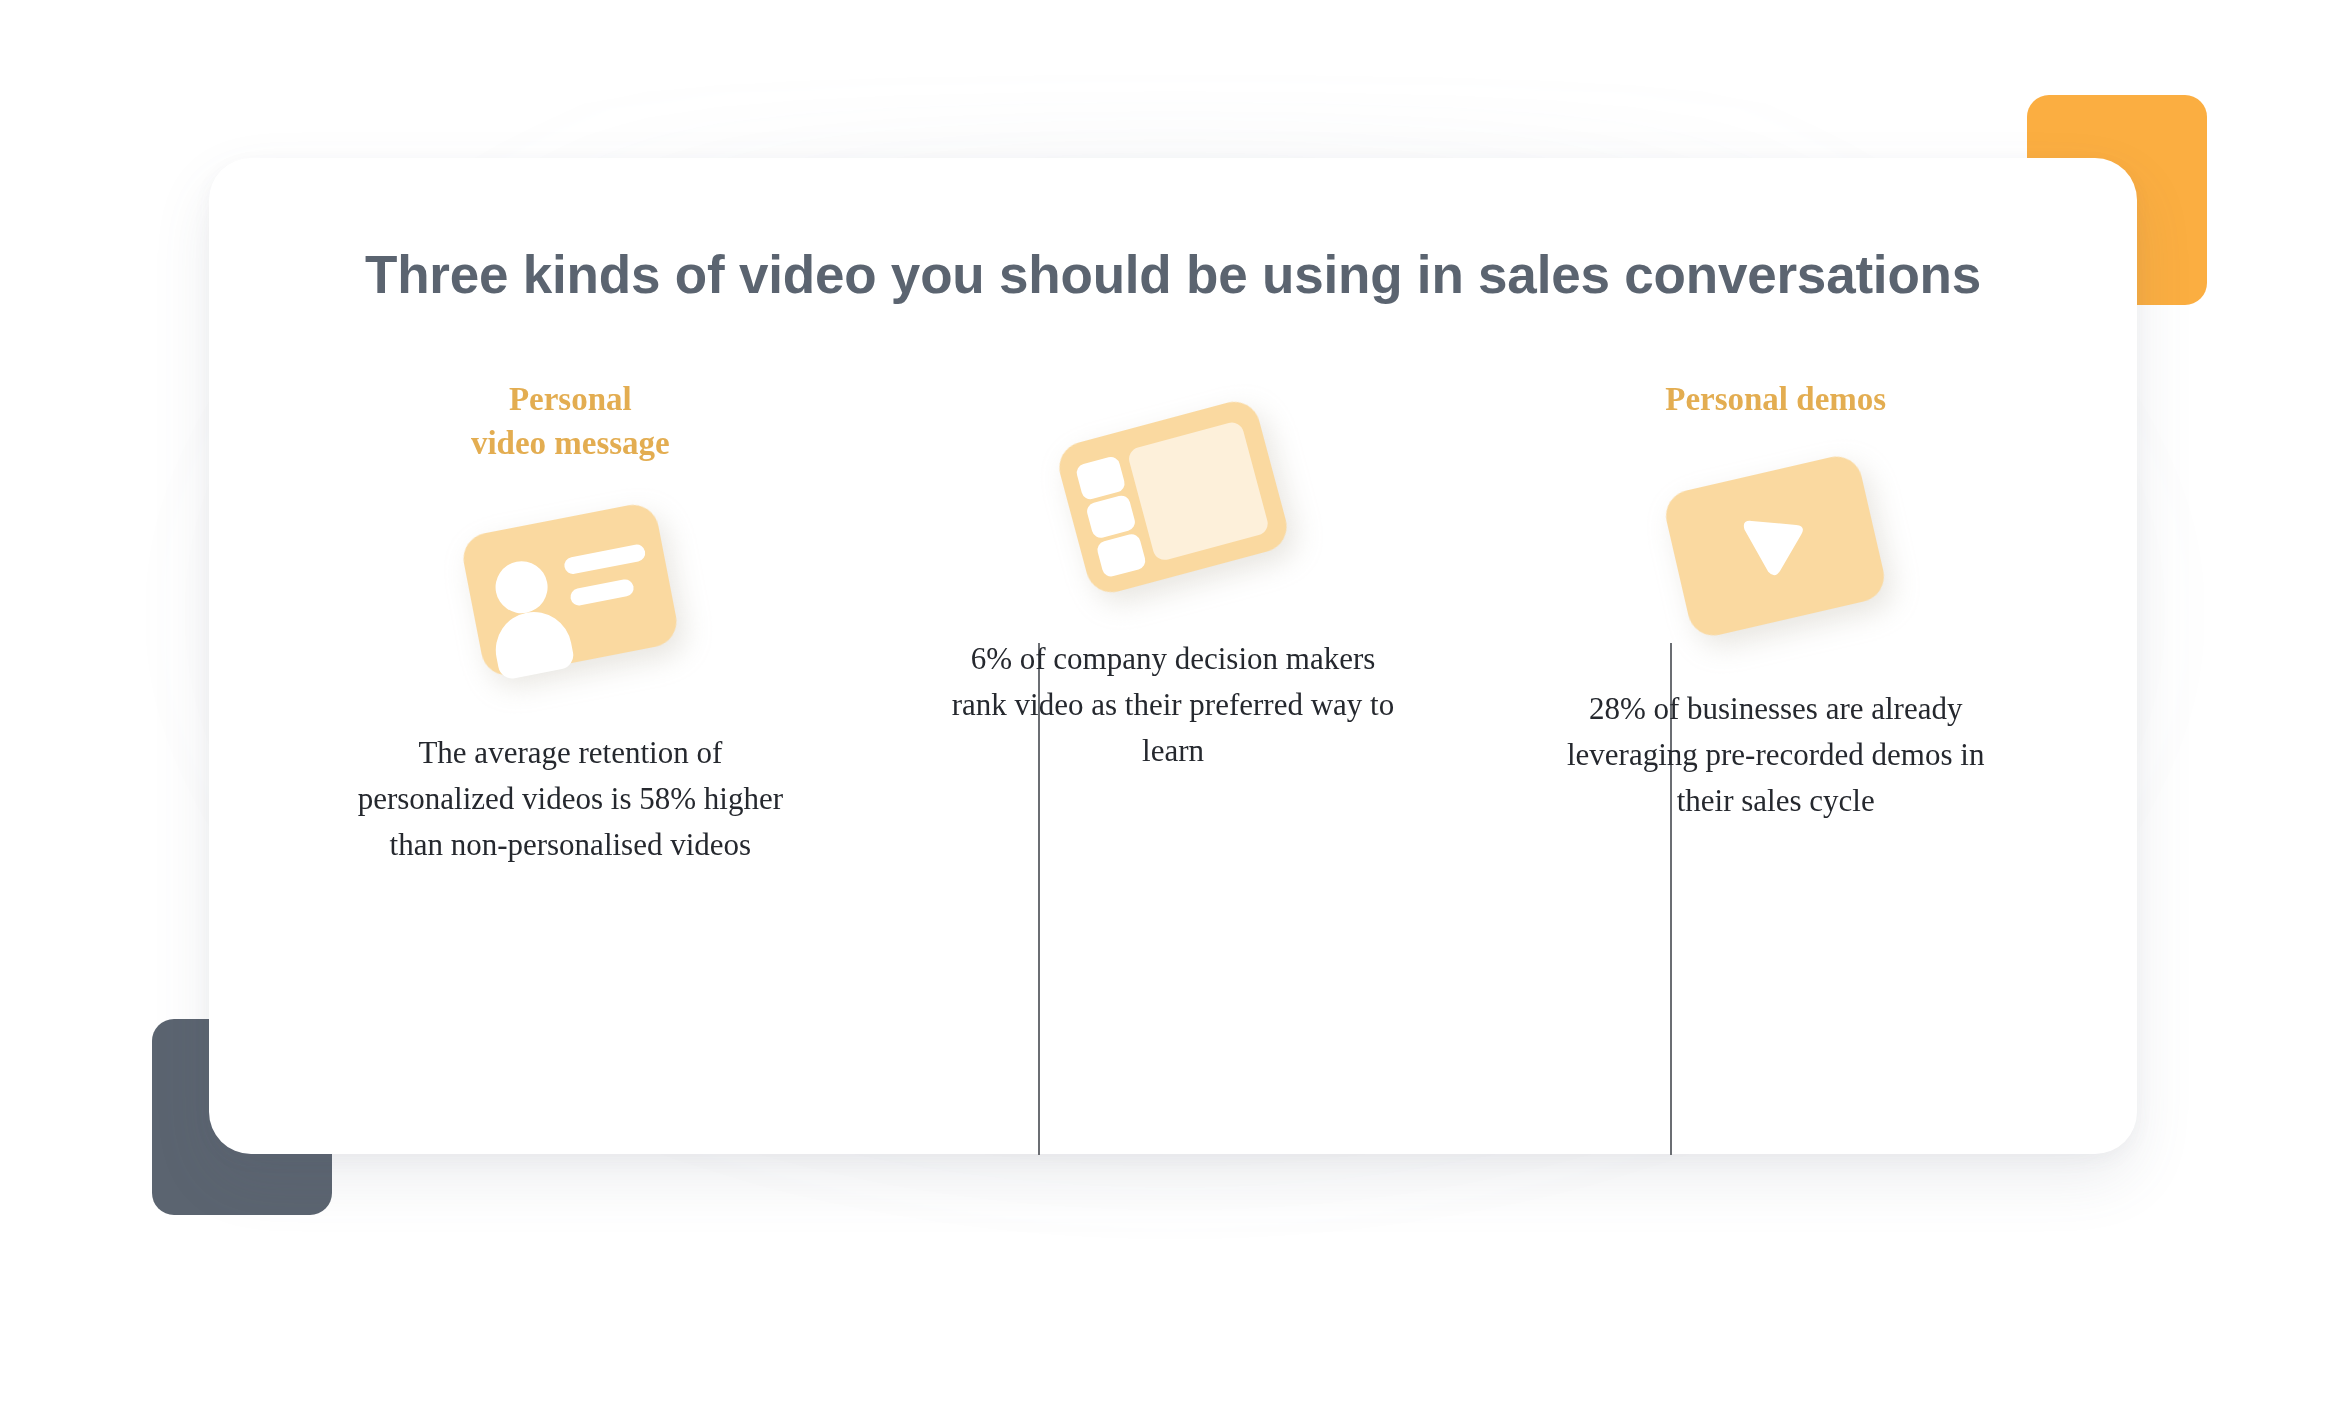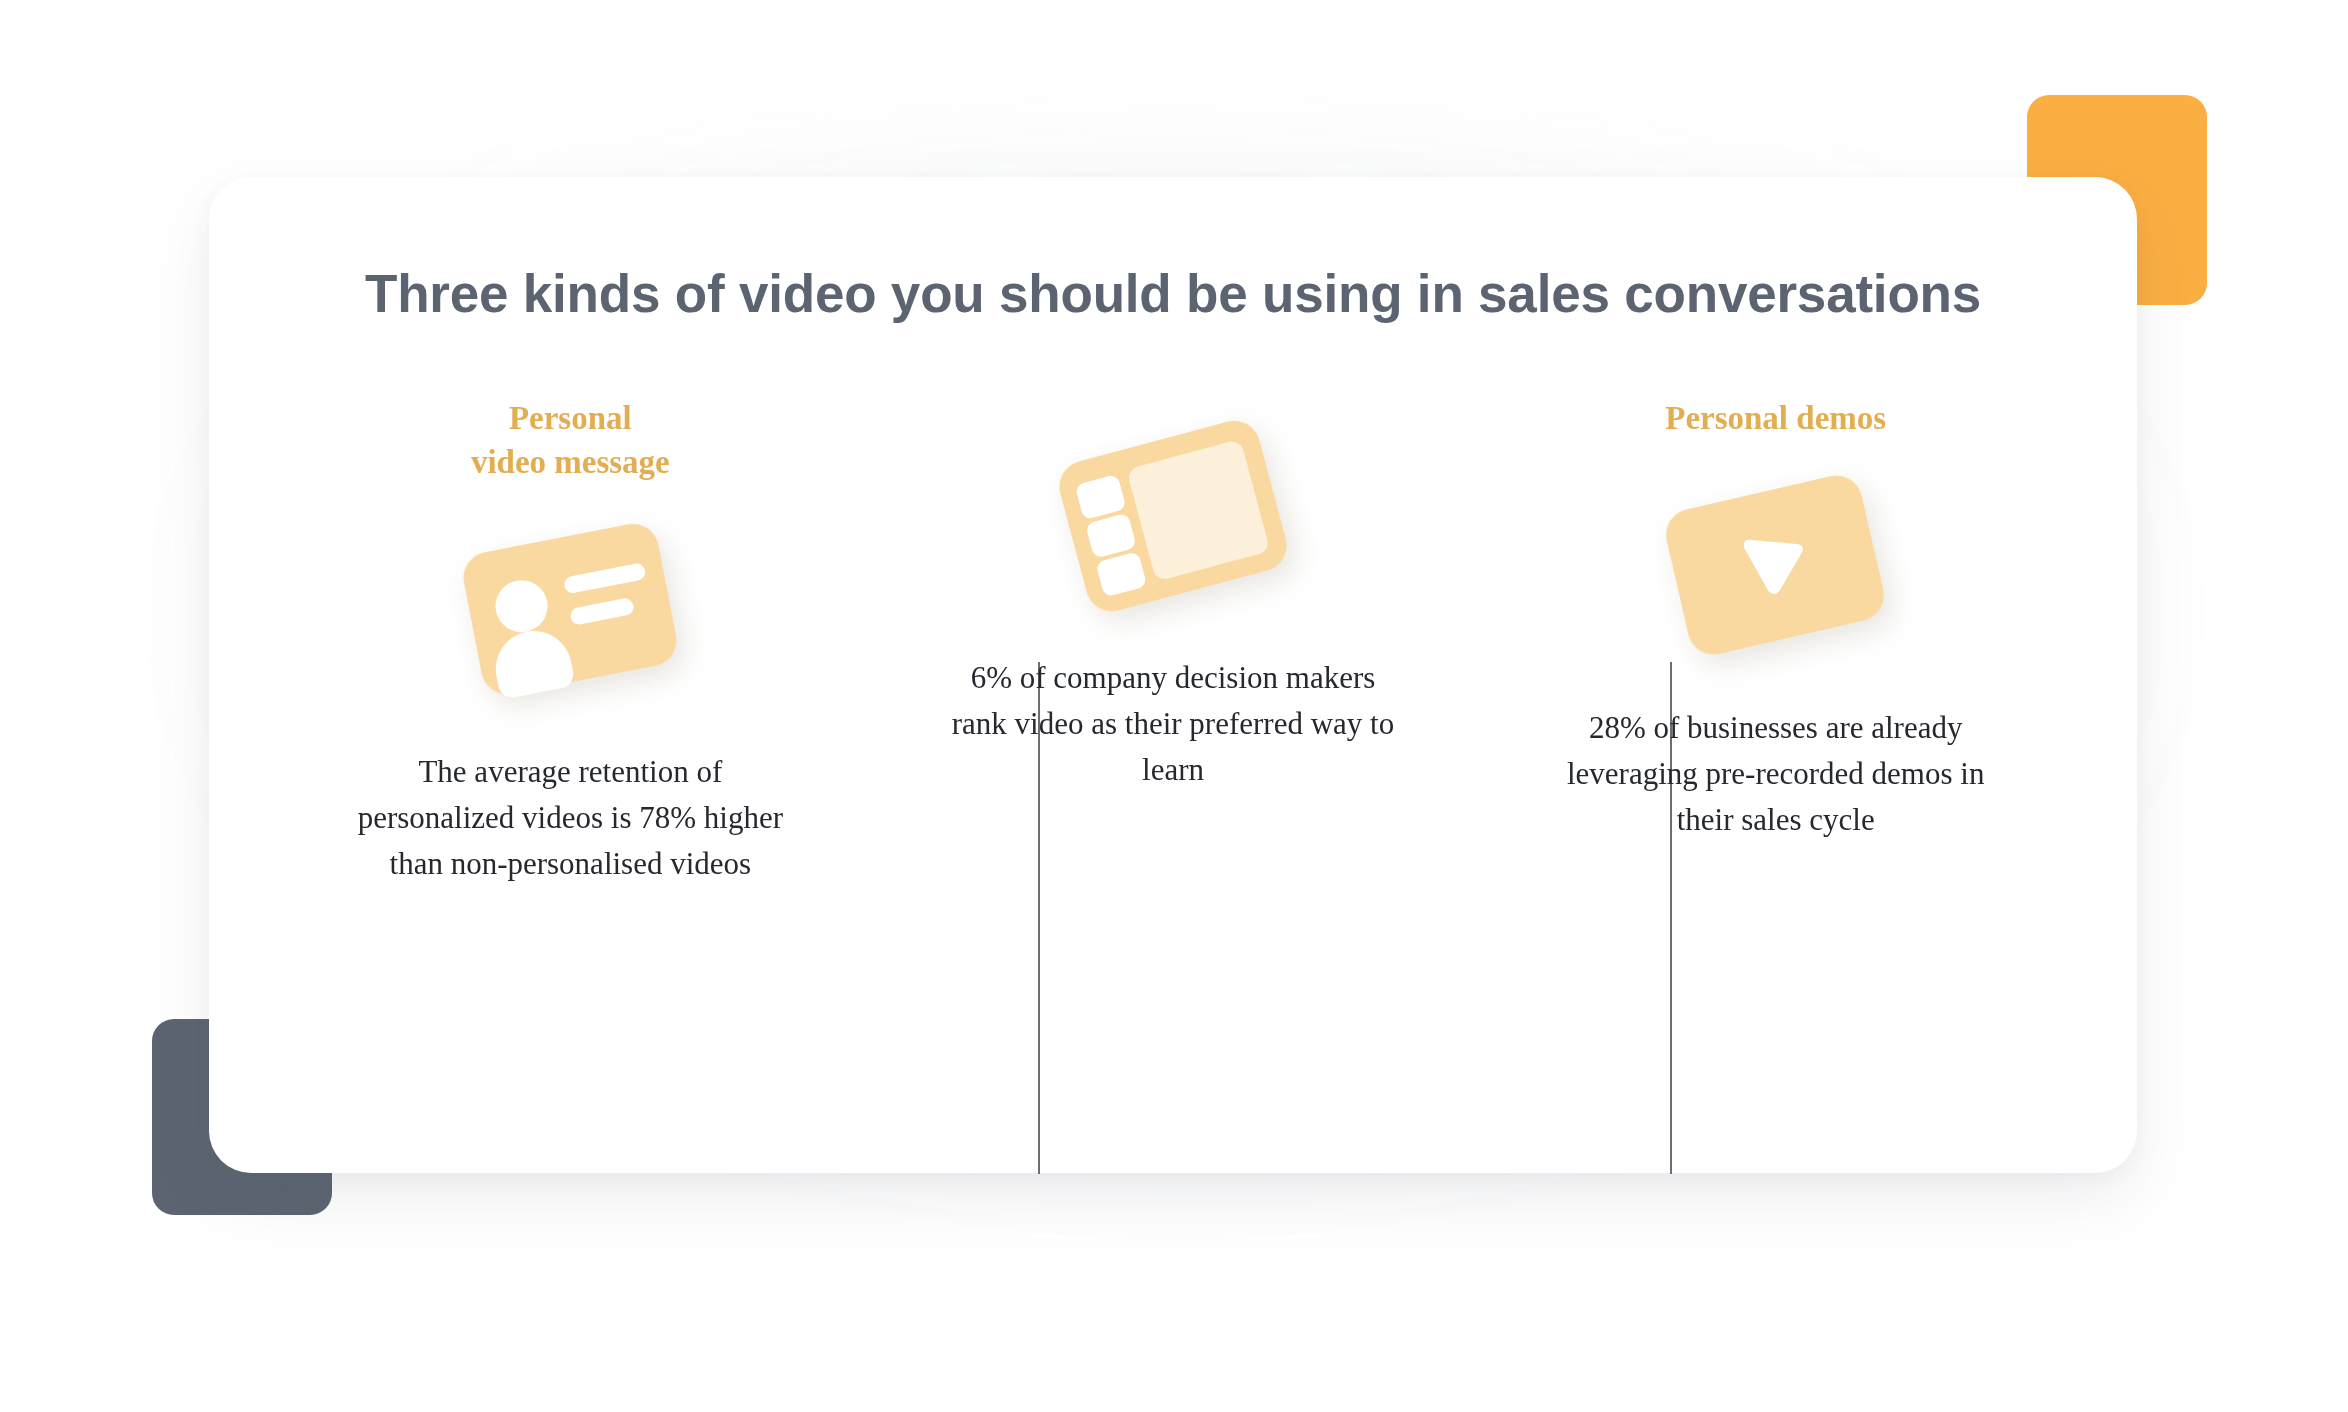--- a/index.html
+++ b/index.html
@@ -56,21 +56,21 @@
     top: 1019px;
     width: 180px;
     height: 196px;
     background: #5B6470;
   }
 
   
   .card {
     position: absolute;
     left: 209px;
-    top: 177px;
+    top: 158px;
     width: 1928px;
     height: 996px;
     background: #ffffff;
     border-radius: 42px;
     box-shadow: 0 26px 60px rgba(90,100,120,0.11),
                 0 6px 18px rgba(90,100,120,0.05);
   }
 
   
   .title {
@@ -285,21 +285,21 @@
         <div class="icon-stage icon-contact">
           <div class="tile"></div>
           <div class="inner">
             <div class="person-head"></div>
             <div class="person-body"></div>
             <div class="bar bar-1"></div>
             <div class="bar bar-2"></div>
           </div>
         </div>
 
-        <div class="col-body">The average retention of personalized videos is 78% higher than non-personalised videos</div>
+        <div class="col-body">The average retention of personalized videos is 58% higher than non-personalised videos</div>
       </div>
 
       <div class="column">
 
         <div class="icon-stage icon-deck">
           <div class="tile"></div>
           <div class="inner">
             <div class="thumb thumb-1"></div>
             <div class="thumb thumb-2"></div>
             <div class="thumb thumb-3"></div>

